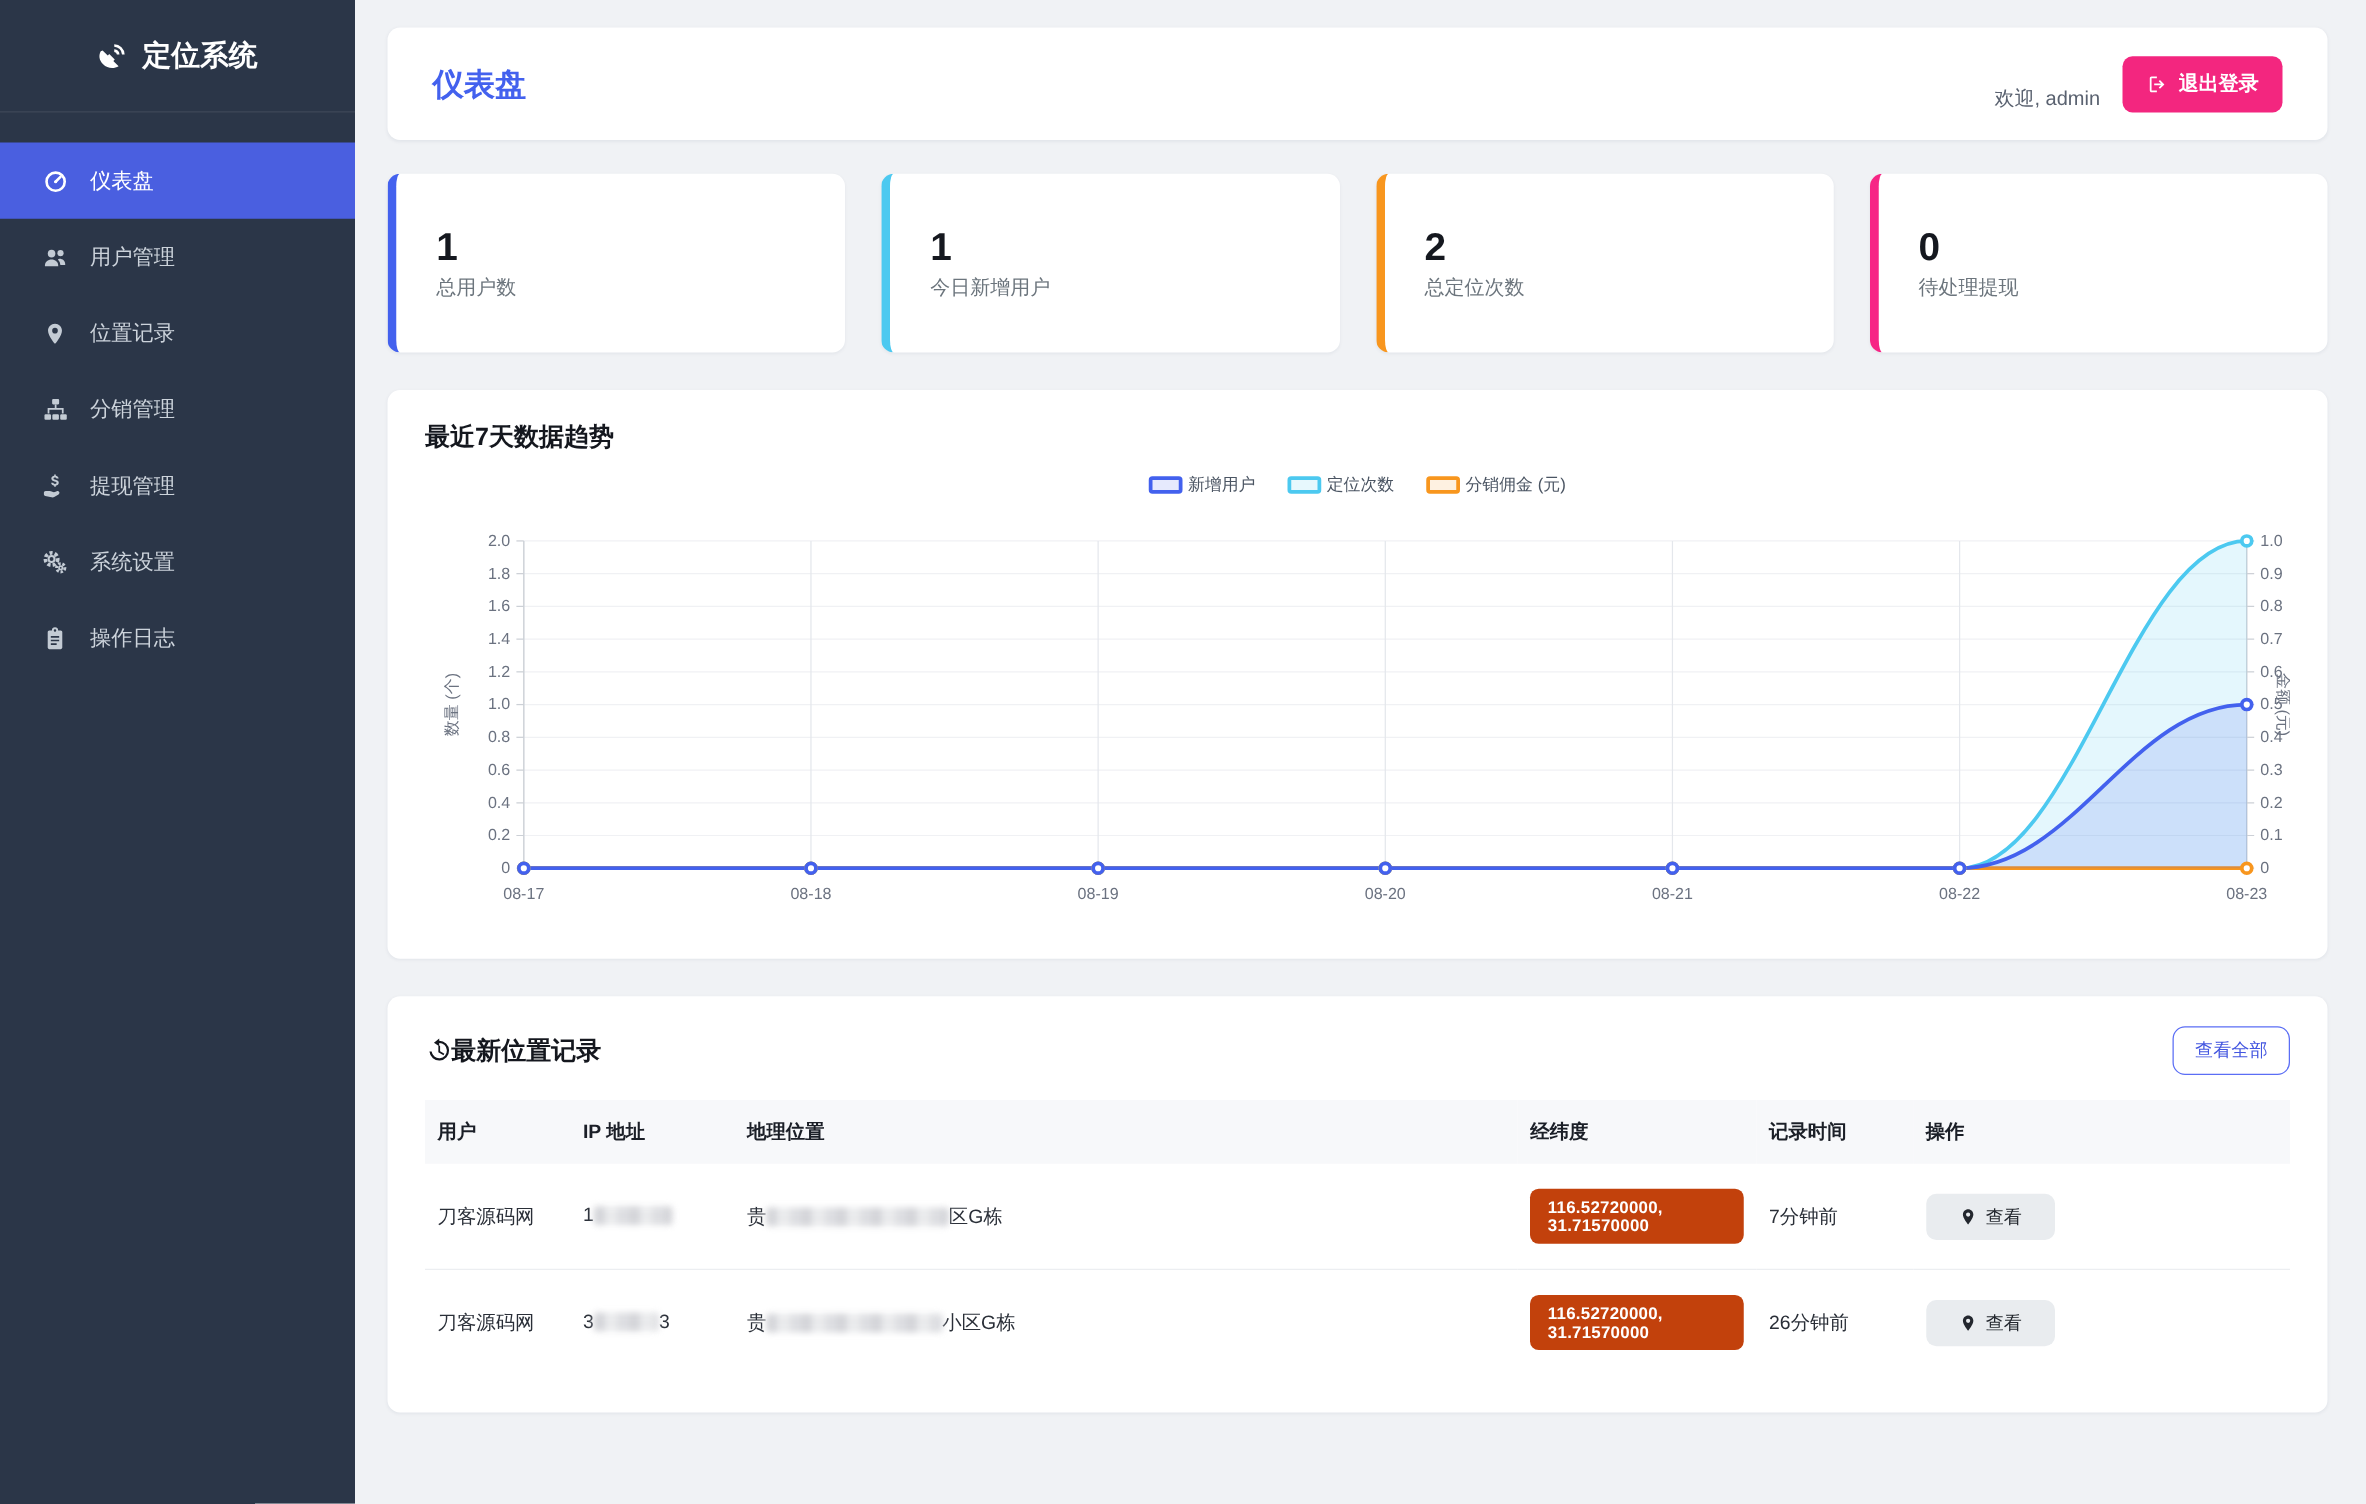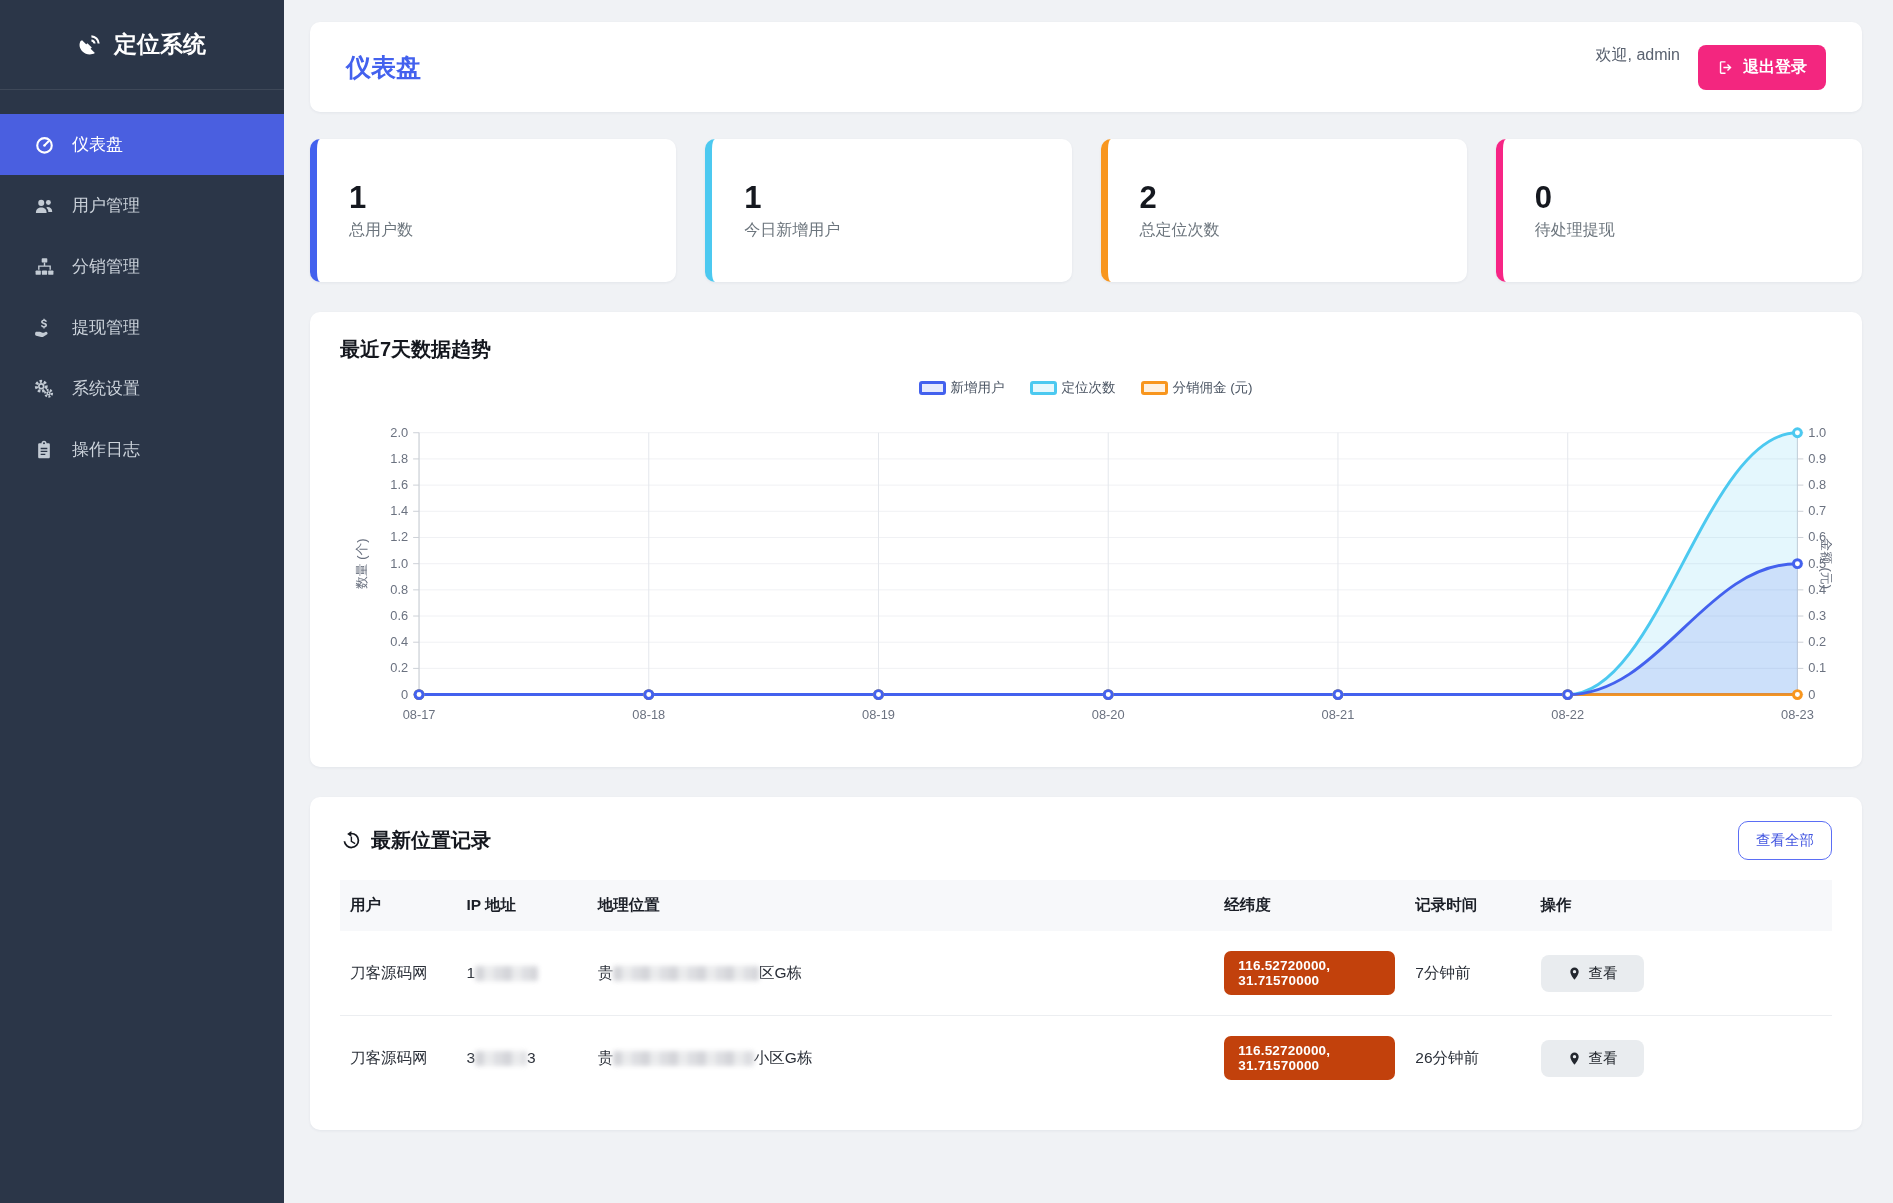--- a/index.html
+++ b/index.html
@@ -45,21 +45,21 @@
   .card{
     background:#fff;border-radius:10px;
     box-shadow:0 1px 3px rgba(20,30,60,.06);
   }
   
   .topbar{
     height:90px;display:flex;align-items:center;justify-content:space-between;
     padding:0 36px;margin-bottom:27px;
   }
   .page-title{color:var(--primary);font-size:25px;font-weight:bold;}
-  .topbar-right{display:flex;align-items:flex-start;gap:18px;}
+  .topbar-right{display:flex;align-items:flex-end;gap:18px;}
   .welcome{color:#5a6270;font-size:16px;}
   .logout-btn{
     display:flex;align-items:center;gap:9px;border:none;cursor:pointer;
     background:var(--pink);color:#fff;font-weight:bold;font-size:16px;
     padding:12px 19px;border-radius:8px;
     font-family:inherit;
   }
   
   .stats-row{display:flex;gap:29px;margin-bottom:30px;}
   .stat-card{
@@ -72,21 +72,21 @@
   
   .chart-card{padding:24px 30px 14px 30px;margin-bottom:30px;}
   .chart-title{font-size:20px;font-weight:bold;color:#14171e;}
   .legend-row{display:flex;justify-content:center;align-items:center;gap:26px;height:26px;margin-top:12px;}
   .legend-item{display:flex;align-items:center;gap:4px;font-size:13.5px;color:#4b5563;}
   .legend-swatch{width:27px;height:14px;border-radius:3px;border:3px solid currentColor;}
   .trend-svg{display:block;width:100%;height:352px;}
   
   .records-card{padding:24px 30px 30px 30px;}
   .records-head{display:flex;align-items:center;justify-content:space-between;margin-bottom:20px;}
-  .records-title{display:flex;align-items:center;gap:10px;font-size:20px;font-weight:bold;color:#14171e;}
+  .records-title{display:flex;align-items:center;gap:0;font-size:20px;font-weight:bold;color:#14171e;}
   .view-all-btn{
     background:#fff;border:1.5px solid #5b6ef5;color:#4356e0;cursor:pointer;
     font-size:14.5px;padding:9px 17px;border-radius:10px;font-family:inherit;
   }
   table.records{width:100%;border-collapse:collapse;}
   table.records th{
     text-align:left;background:#f7f8fa;color:#1b1f27;font-size:15.5px;
     padding:15px 10px;font-weight:bold;
   }
   table.records td{
@@ -141,20 +141,28 @@
     <div class="menu-item">
       <span class="icon">
         <svg width="22" height="22" viewBox="0 0 24 24" fill="currentColor">
           <circle cx="9" cy="8.6" r="3.3"></circle>
           <path d="M3.2 18.9c0-3.1 2.6-5.2 5.8-5.2s5.8 2.1 5.8 5.2v.8H3.2z"></path>
           <circle cx="16.8" cy="8.2" r="2.7"></circle>
           <path d="M15.9 13.1c2.9 0 5 1.9 5 4.6v.9h-4.2a6.7 6.7 0 0 0-2.2-4.9c.4-.4.9-.6 1.4-.6z"></path>
         </svg>
       </span>
       <span>用户管理</span>
+    </div>
+    <div class="menu-item">
+      <span class="icon">
+        <svg width="20" height="20" viewBox="0 0 24 24" fill="currentColor">
+          <path d="M12 2.3c-3.7 0-6.7 3-6.7 6.7 0 5 6.7 12.7 6.7 12.7s6.7-7.7 6.7-12.7c0-3.7-3-6.7-6.7-6.7zm0 9.4a2.7 2.7 0 1 1 0-5.4 2.7 2.7 0 0 1 0 5.4z"></path>
+        </svg>
+      </span>
+      <span>位置记录</span>
     </div>
     <div class="menu-item">
       <span class="icon">
         <svg width="21" height="21" viewBox="0 0 24 24" fill="currentColor">
           <rect x="8.8" y="2.5" width="6.4" height="5" rx="1"></rect>
           <rect x="1.8" y="16.5" width="6" height="5" rx="1"></rect>
           <rect x="9" y="16.5" width="6" height="5" rx="1"></rect>
           <rect x="16.2" y="16.5" width="6" height="5" rx="1"></rect>
           <path d="M11.2 7.5h1.6v3.3h6.5v4.9h-1.6v-3.3H6.3v3.3H4.7v-4.9h6.5z"></path>
         </svg>

